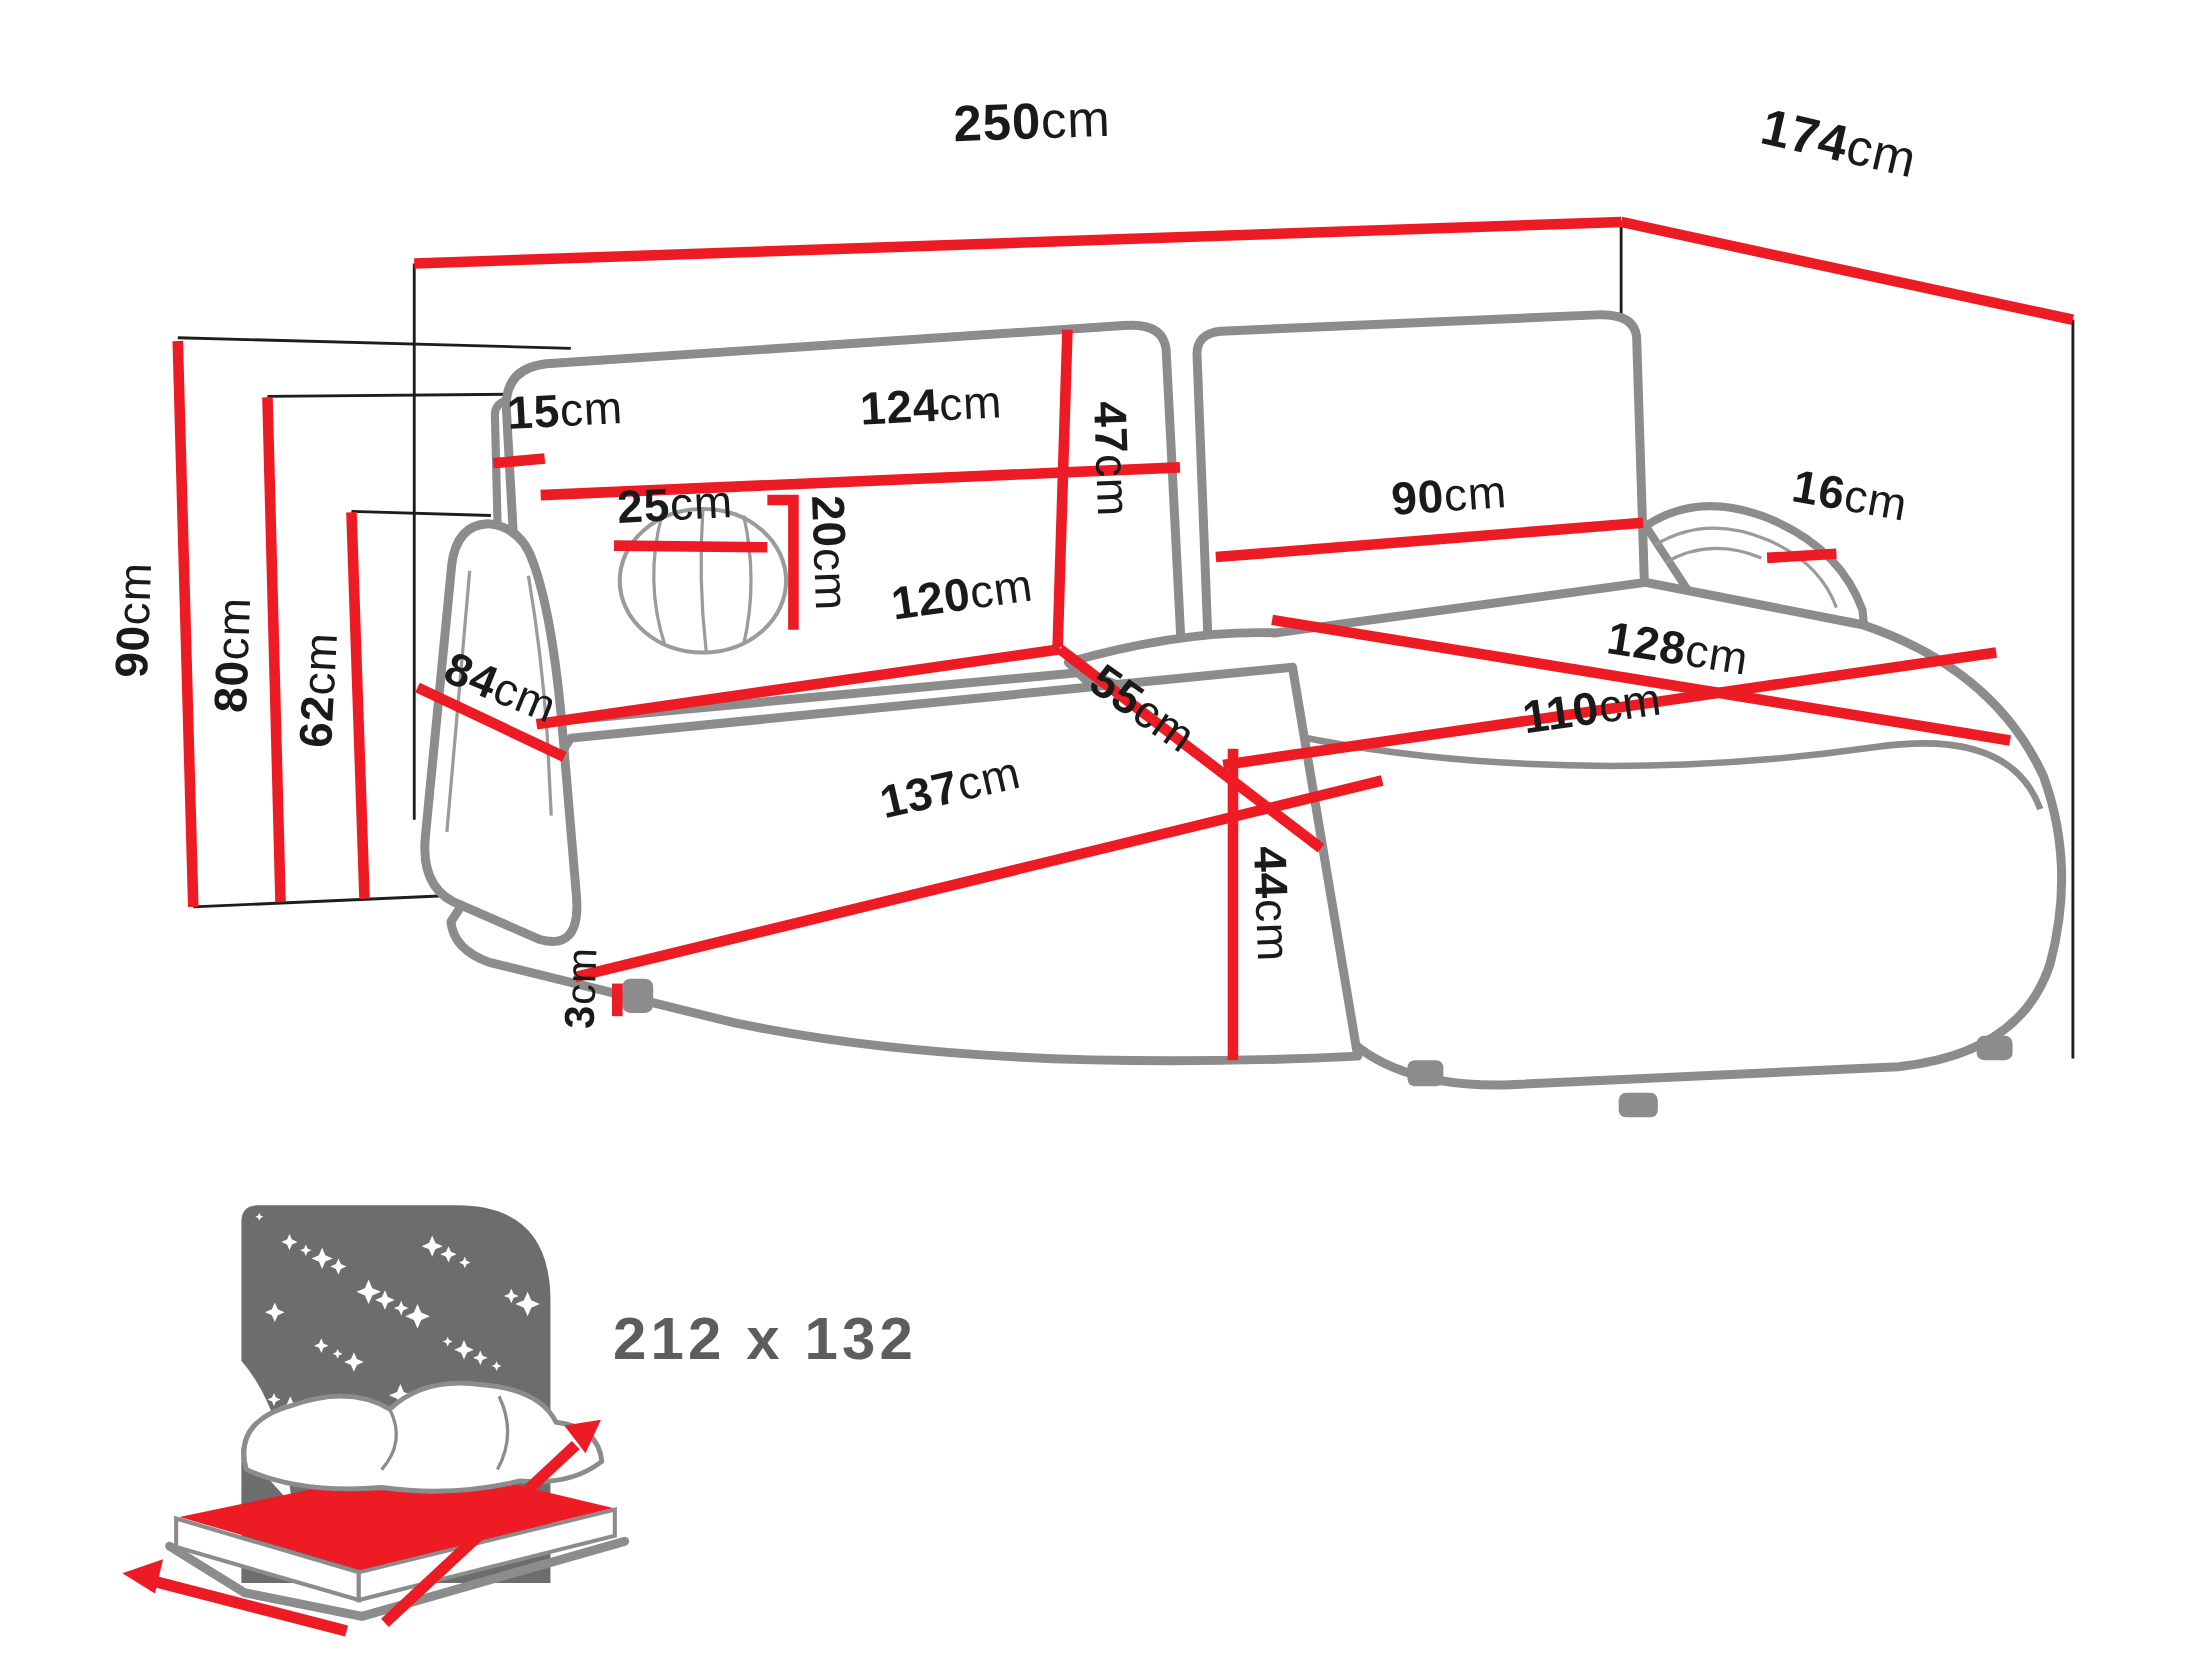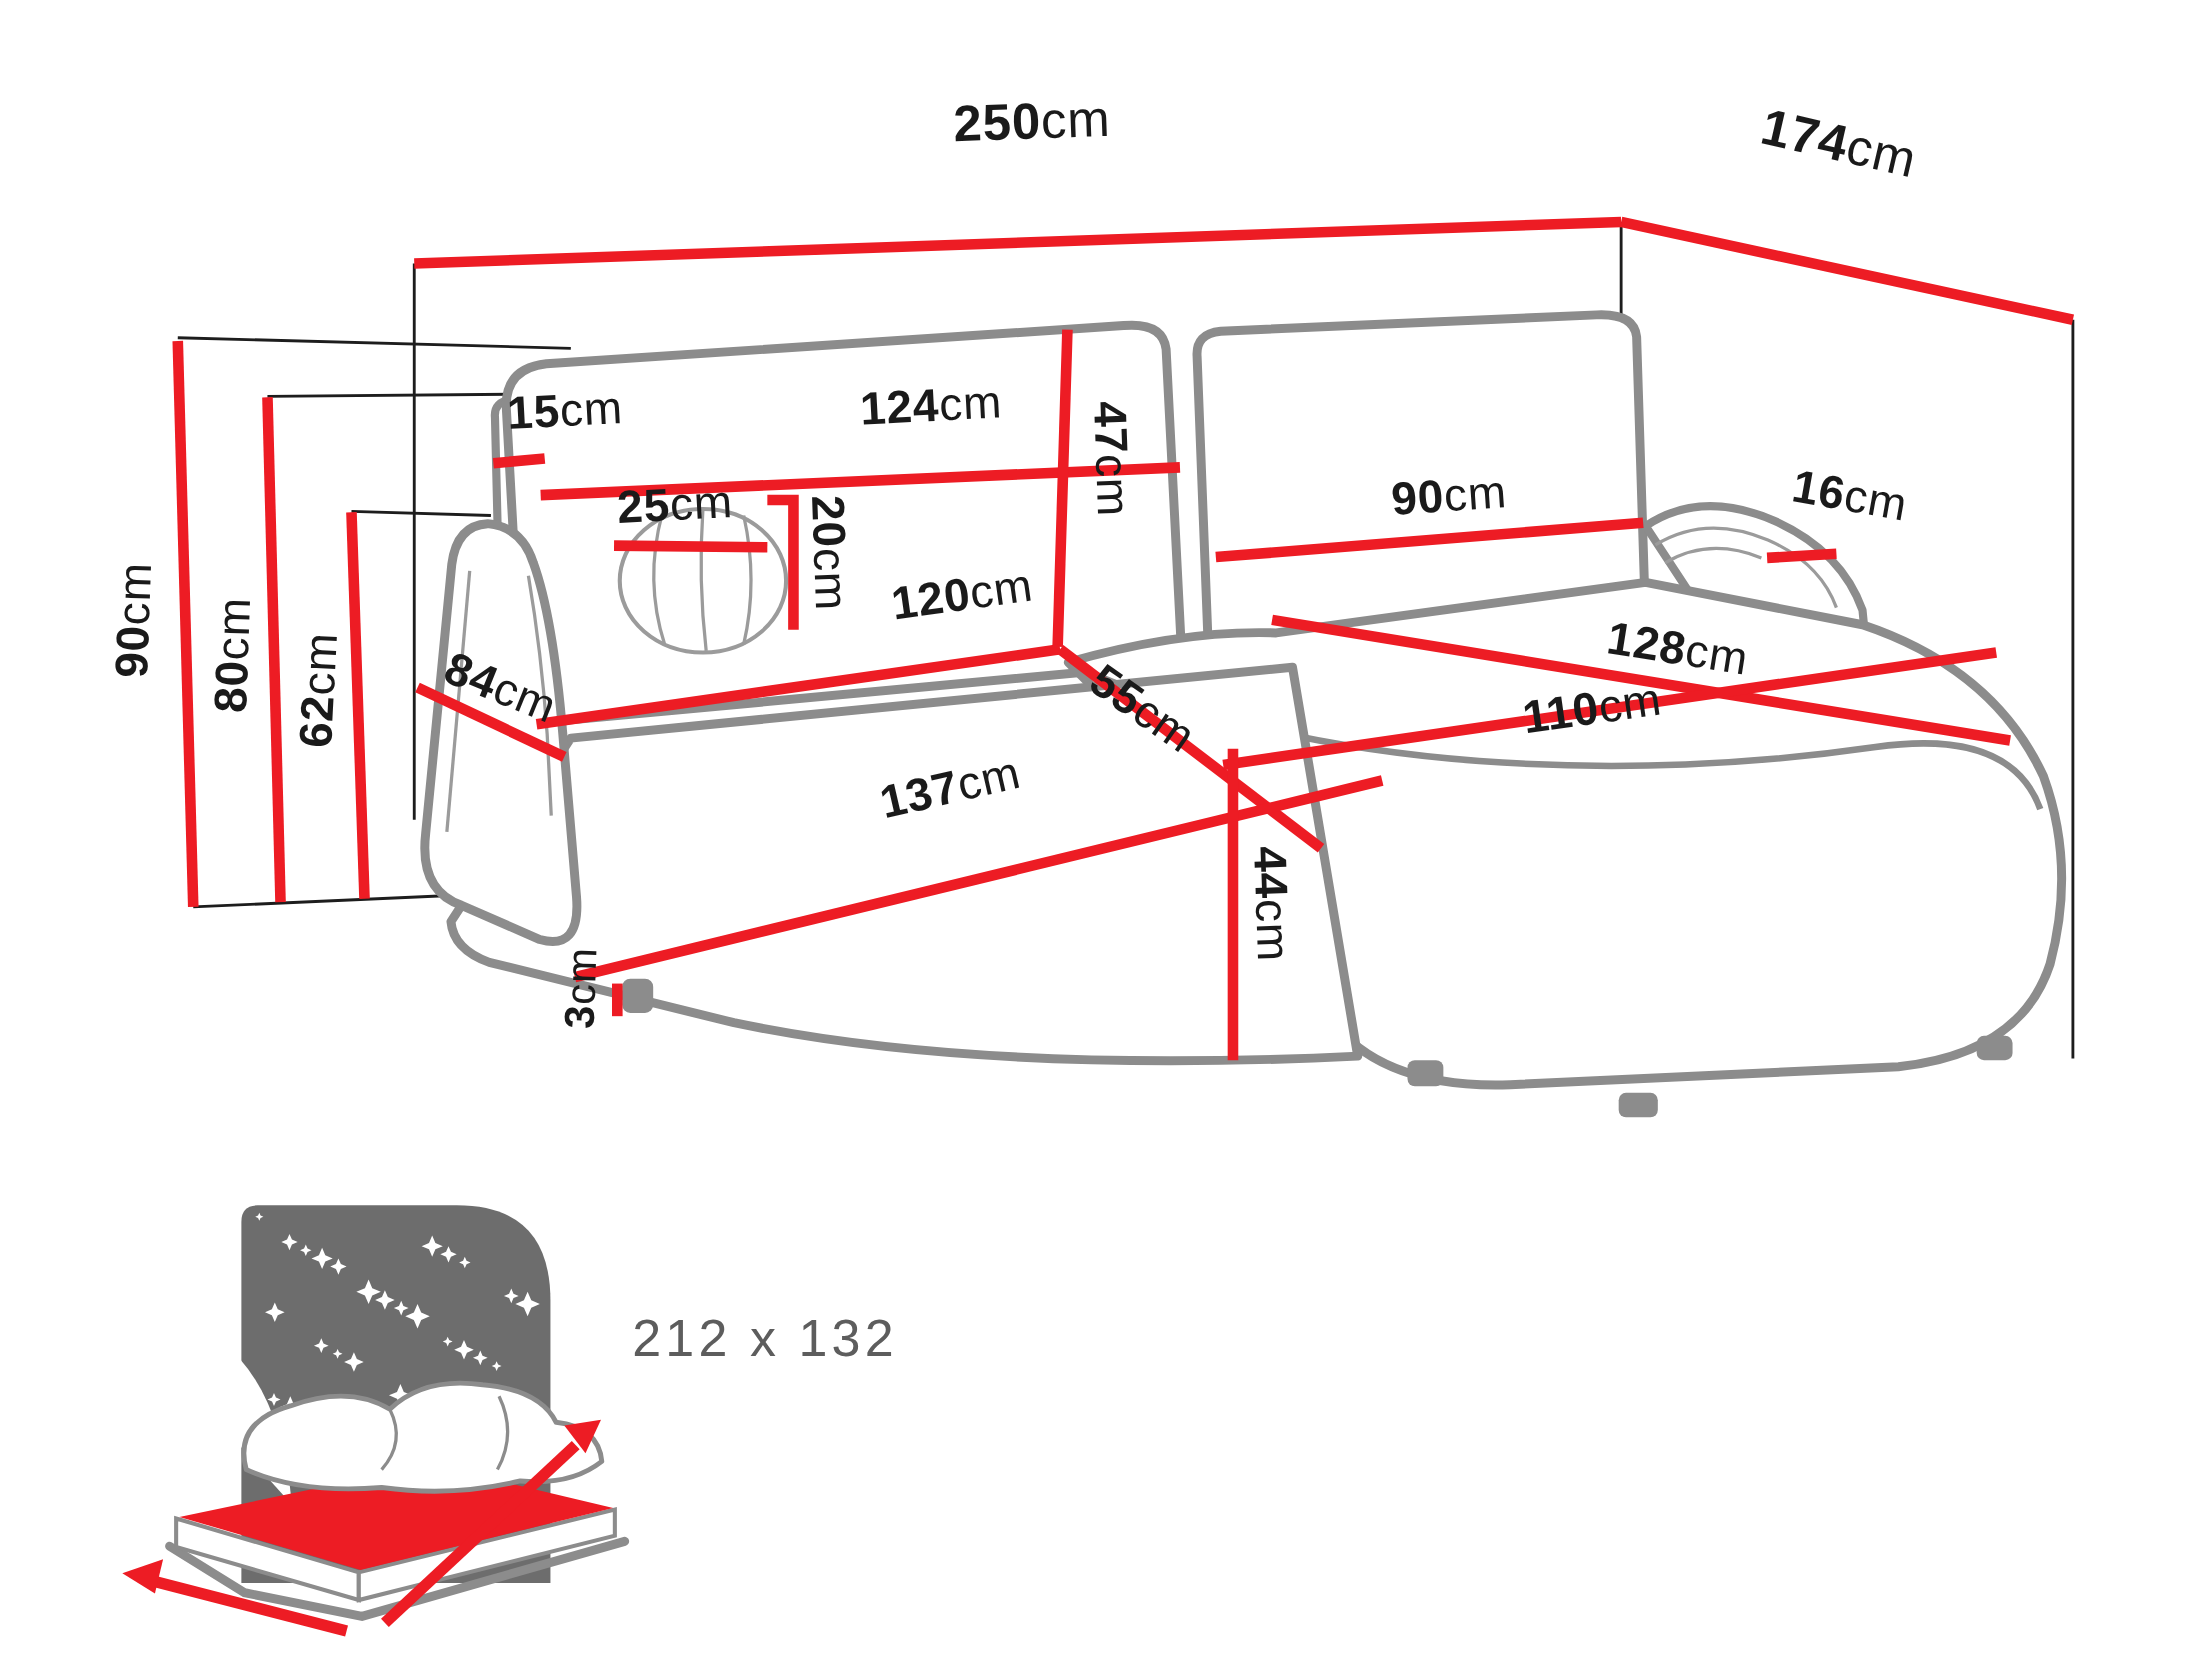--- a/index.html
+++ b/index.html
@@ -17,22 +17,22 @@
     line-height:1;
     z-index:5;
   }
   .dim .n{font-weight:700;}
   .dim .u{font-weight:400;}
   .dim.big{font-size:51px;}
   .dim.small{font-size:42px;}
   .sleep-label{
     position:absolute;
     transform:translate(-50%,-50%);
-    font-size:52px;
-    font-weight:400;
+    font-size:60px;
+    font-weight:700;
     color:#5d5d5d;
     letter-spacing:4.1px;
     white-space:nowrap;
     z-index:5;
   }
 </style>
 </head>
 <body>
 
 <div class="canvas">

